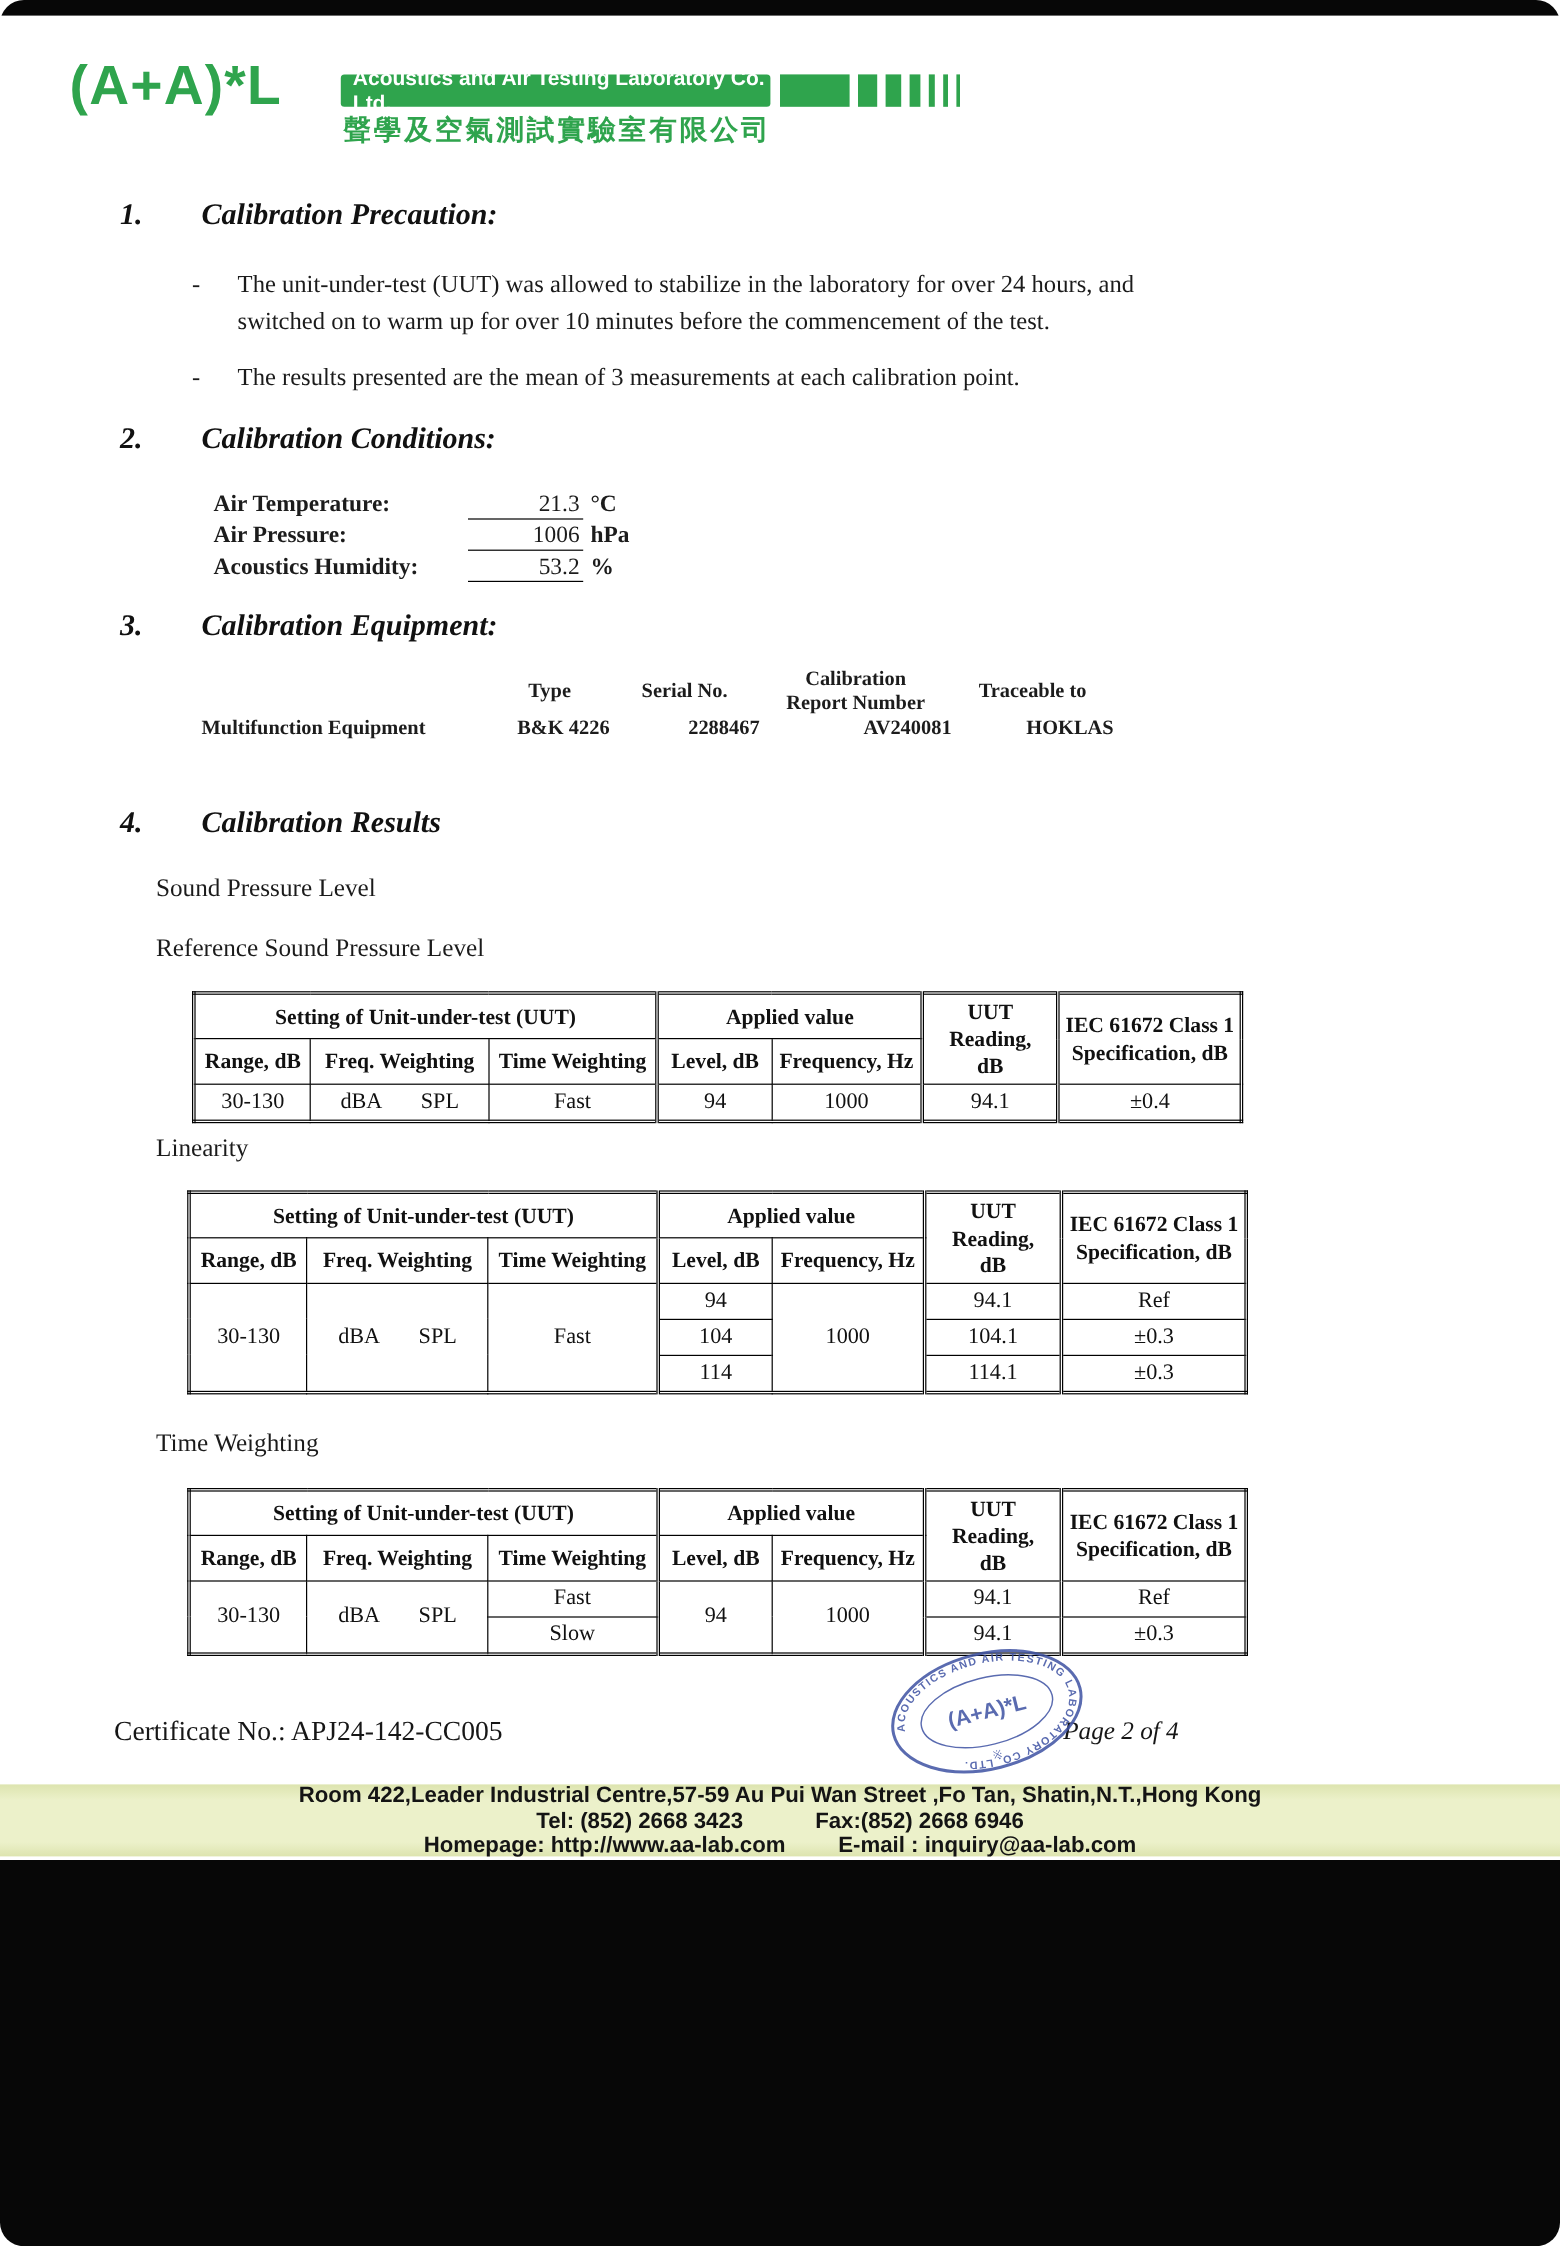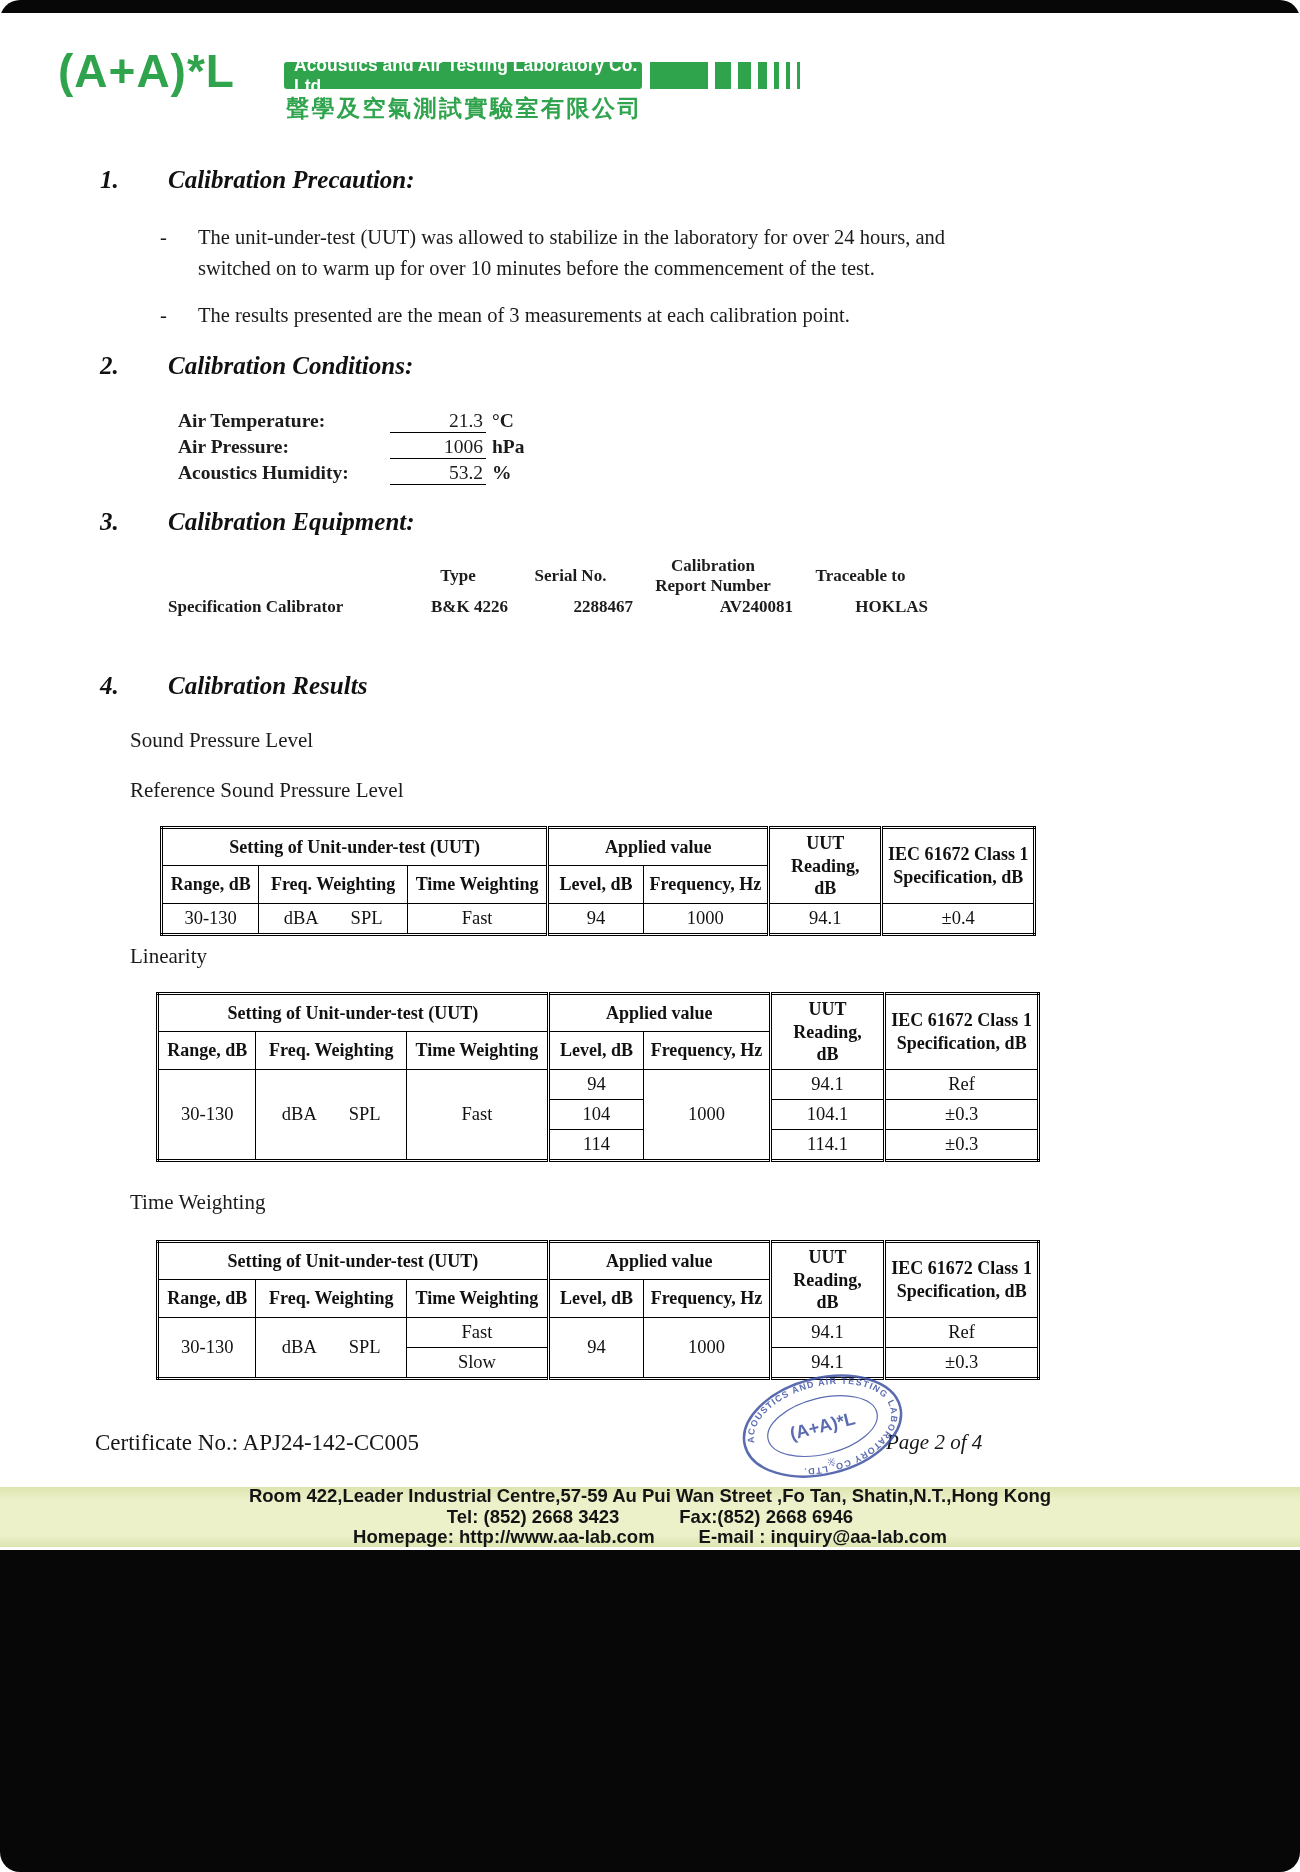--- a/index.html
+++ b/index.html
@@ -141,21 +141,21 @@
   <div class="equip">
     <div class="eq-h"></div>
     <div class="eq-h">Type</div>
     <div class="eq-h">Serial No.</div>
     <div class="eq-h">
       <div>Calibration</div>
       <div>Report Number</div>
     </div>
     <div class="eq-h">Traceable to</div>
 
-    <div class="eq-d eq-name">Specification Calibrator</div>
+    <div class="eq-d eq-name">Multifunction Equipment</div>
     <div class="eq-d">B&amp;K 4226</div>
     <div class="eq-d">2288467</div>
     <div class="eq-d">AV240081</div>
     <div class="eq-d">HOKLAS</div>
   </div>
 
   <div class="sec" style="top:672px">
     <span class="num">4.</span>
     <span>Calibration Results</span>
   </div>

